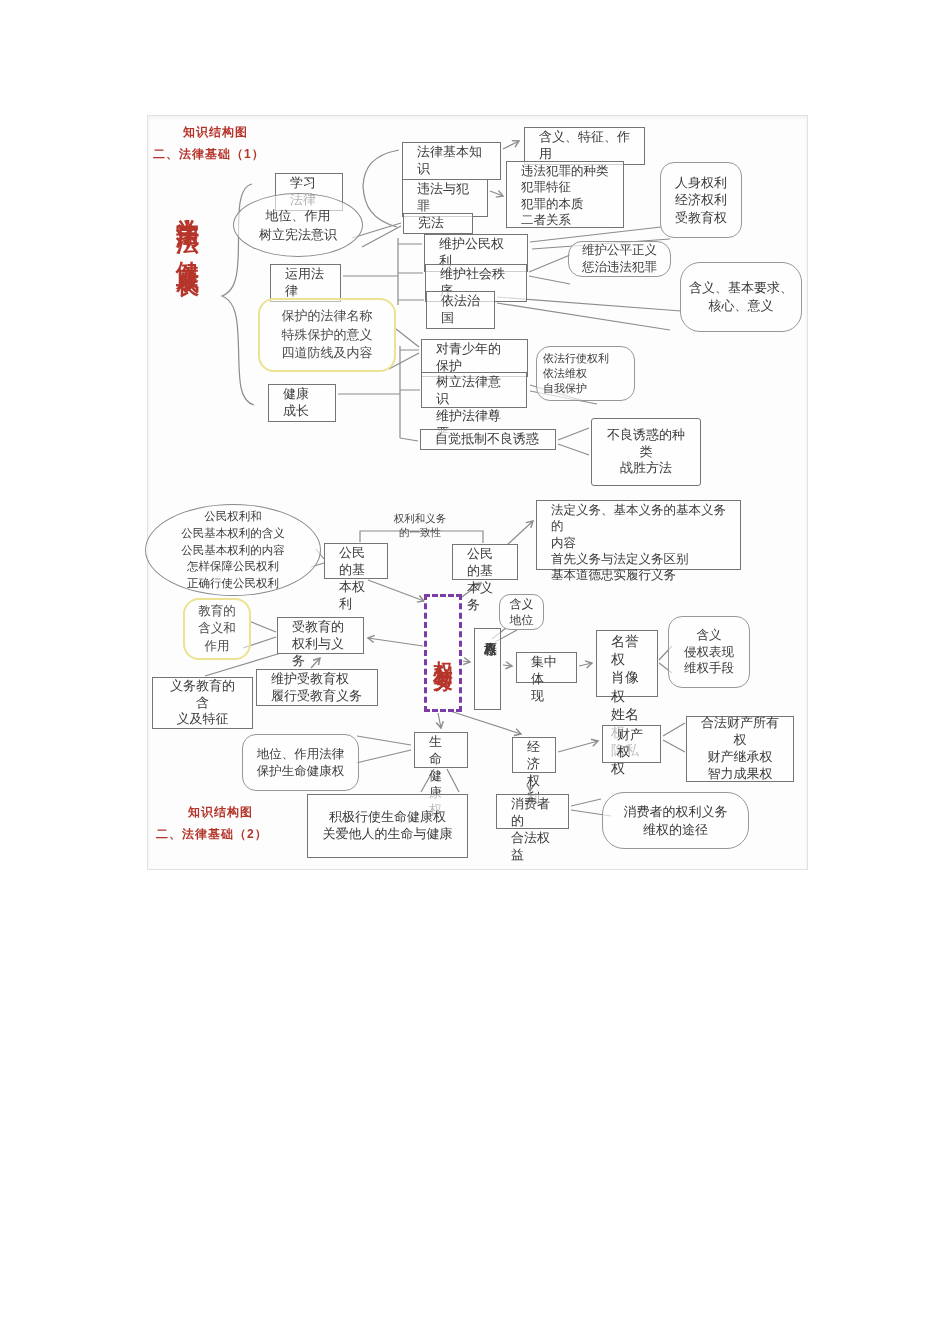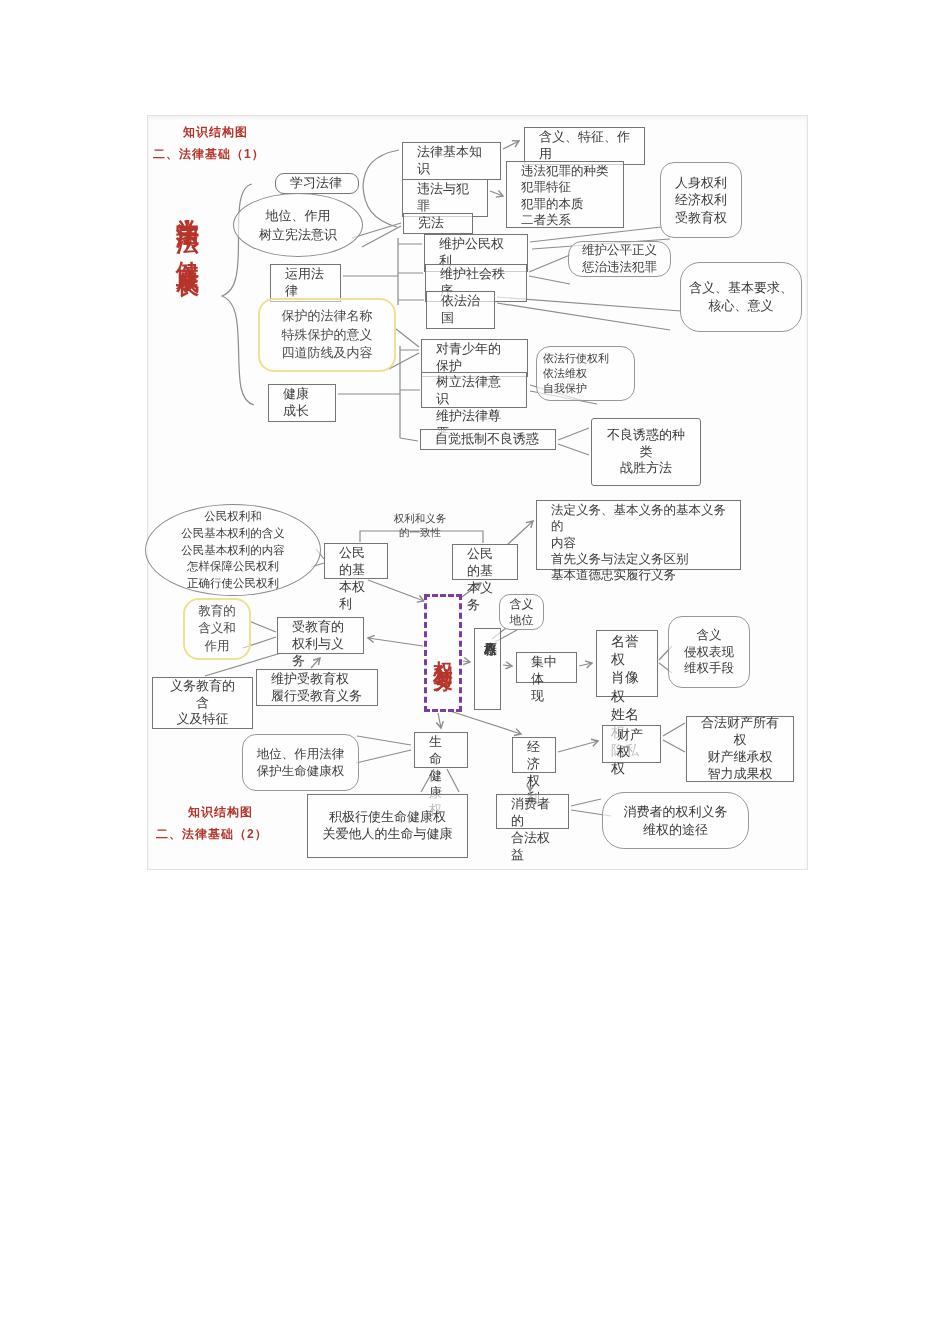--- a/index.html
+++ b/index.html
@@ -78,21 +78,21 @@
       <path d="M503,665 L512,666" marker-end="url(#arr)"></path>
       <path d="M579,666 L592,663" marker-end="url(#arr)"></path>
       <path d="M672,646 L659,660 M672,673 L659,663"></path>
     </g>
   </svg>
 
   <div class="redtitle" style="left:183px;top:124px;">知识结构图</div>
   <div class="redtitle" style="left:153px;top:146px;">二、法律基础（1）</div>
   <div class="root vtext" style="left:176px;top:200px;height:260px;">学法用法，健康成长</div>
 
-  <div class="node box" style="left:275px;top:173px;width:84px;border-radius:9px;">学习法律</div>
+  <div class="node box" style="left:275px;top:173px;width:68px;">学习法律</div>
   <div class="node oval" style="left:233px;top:193px;width:130px;height:64px;font-size:13px;line-height:1.5;">地位、作用
 树立宪法意识</div>
   <div class="node box" style="left:270px;top:264px;width:71px;">运用法律</div>
   <div class="node yellow" style="left:258px;top:298px;width:138px;height:74px;">保护的法律名称
 特殊保护的意义
 四道防线及内容</div>
   <div class="node box" style="left:268px;top:384px;width:68px;">健康成长</div>
 
   <div class="node box" style="left:402px;top:142px;width:99px;">法律基本知识</div>
   <div class="node box" style="left:402px;top:179px;width:86px;">违法与犯罪</div>

